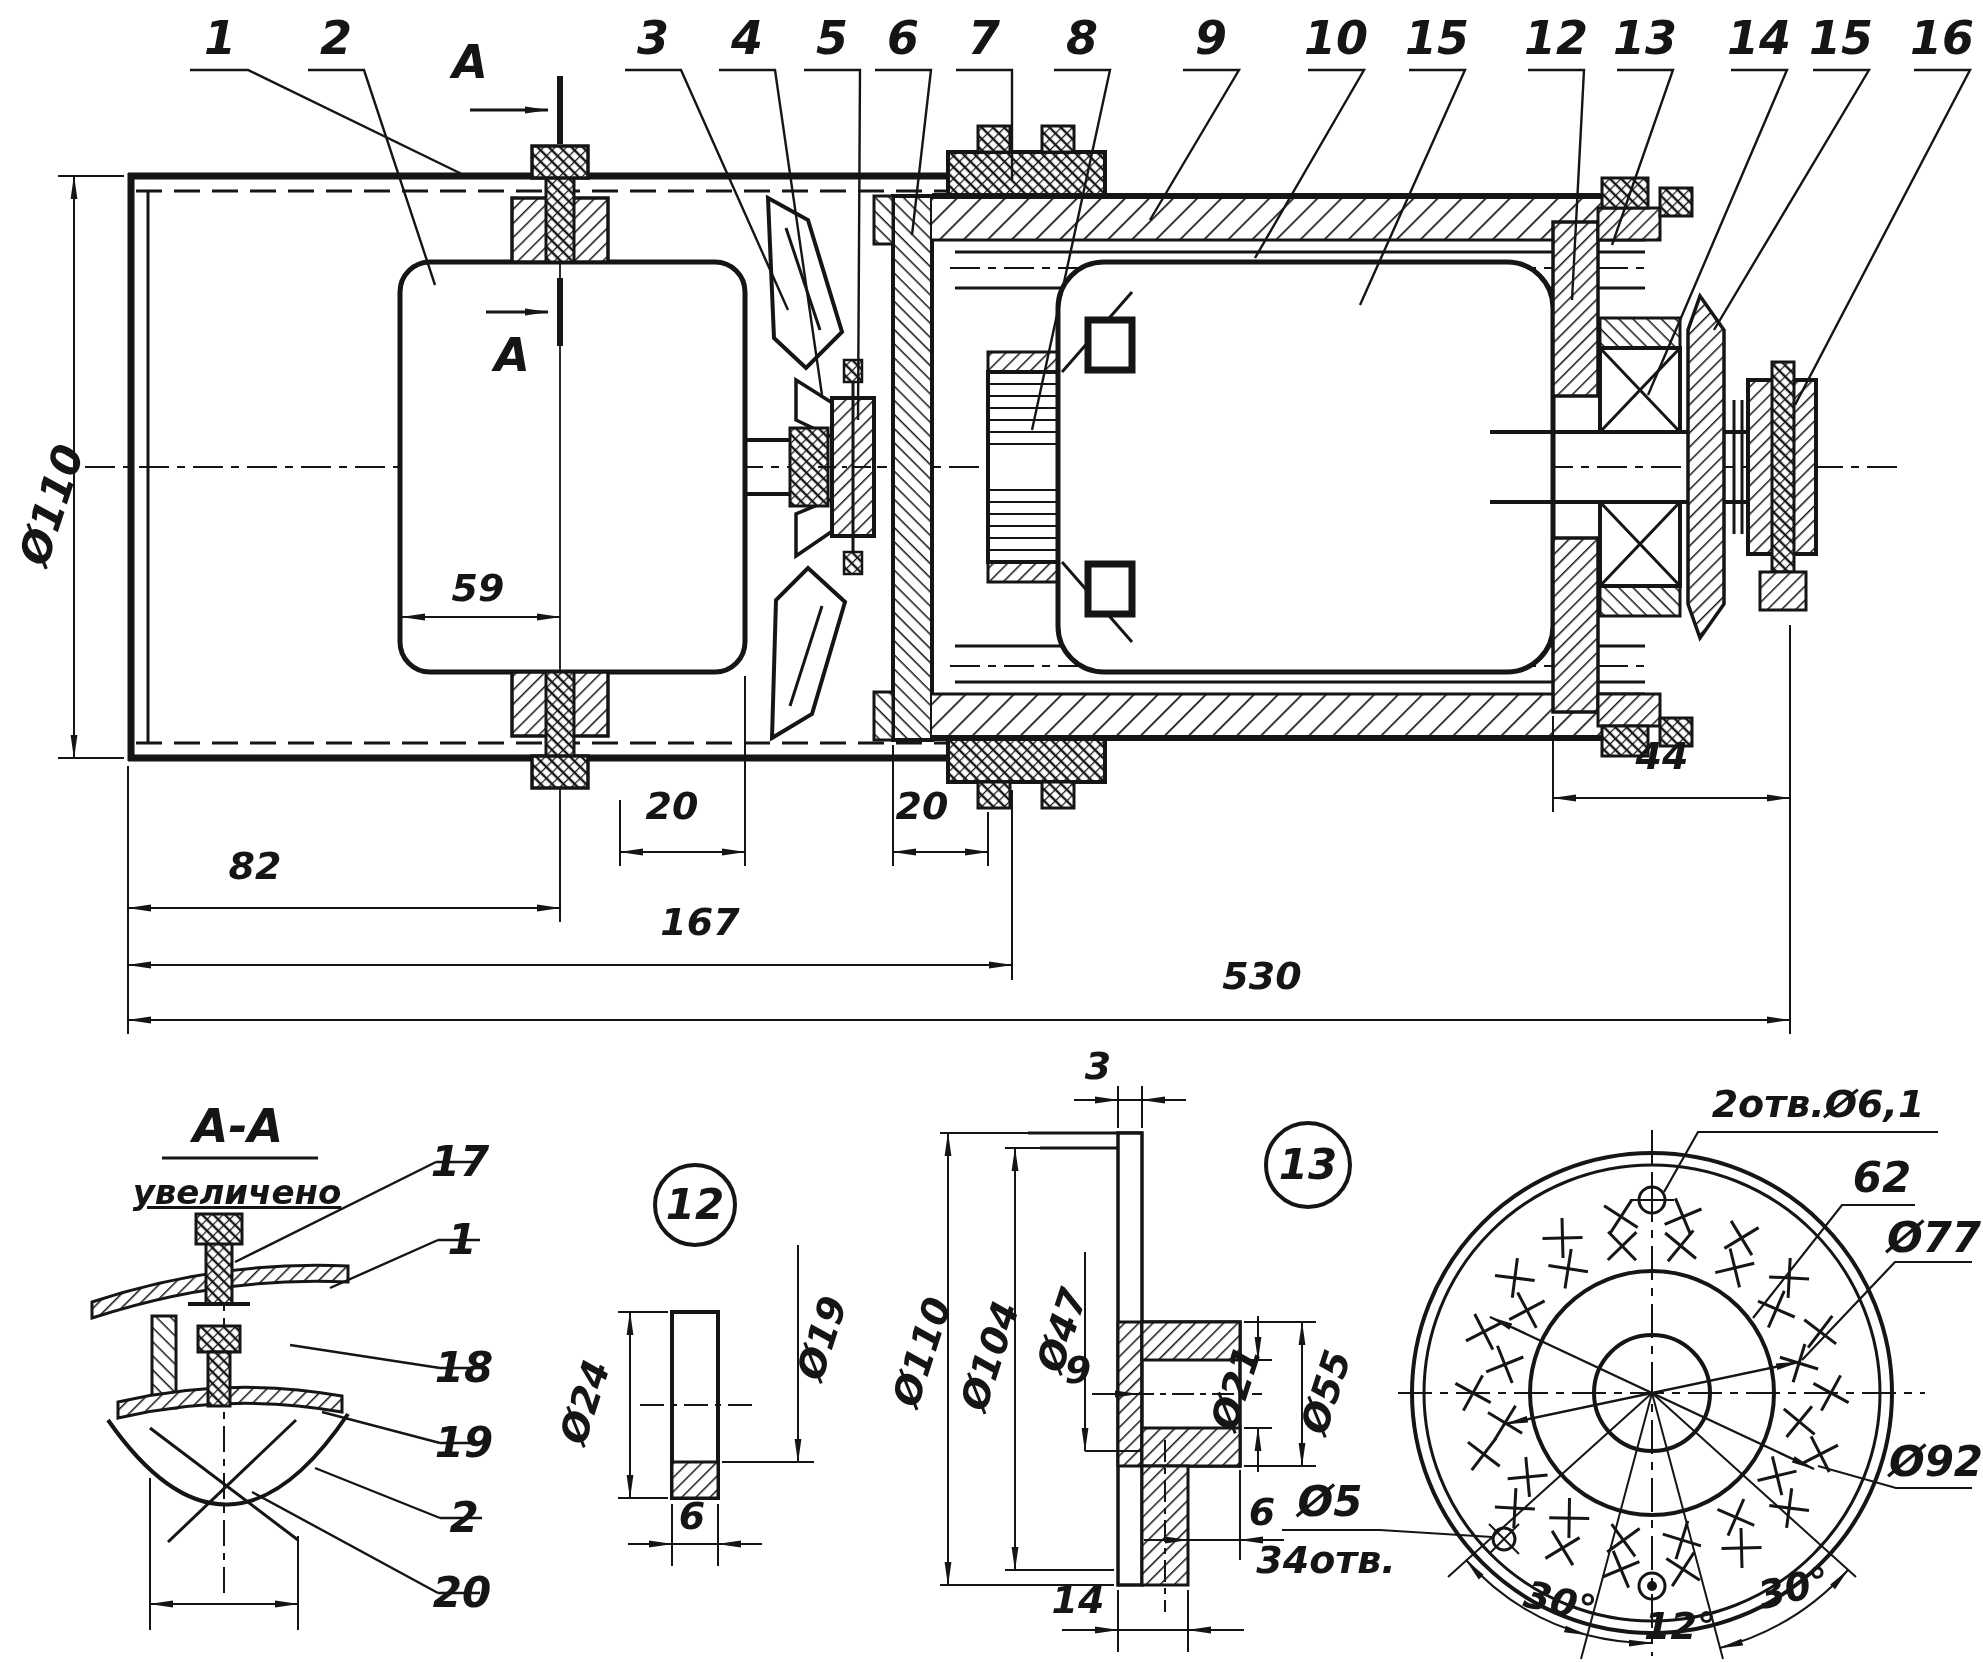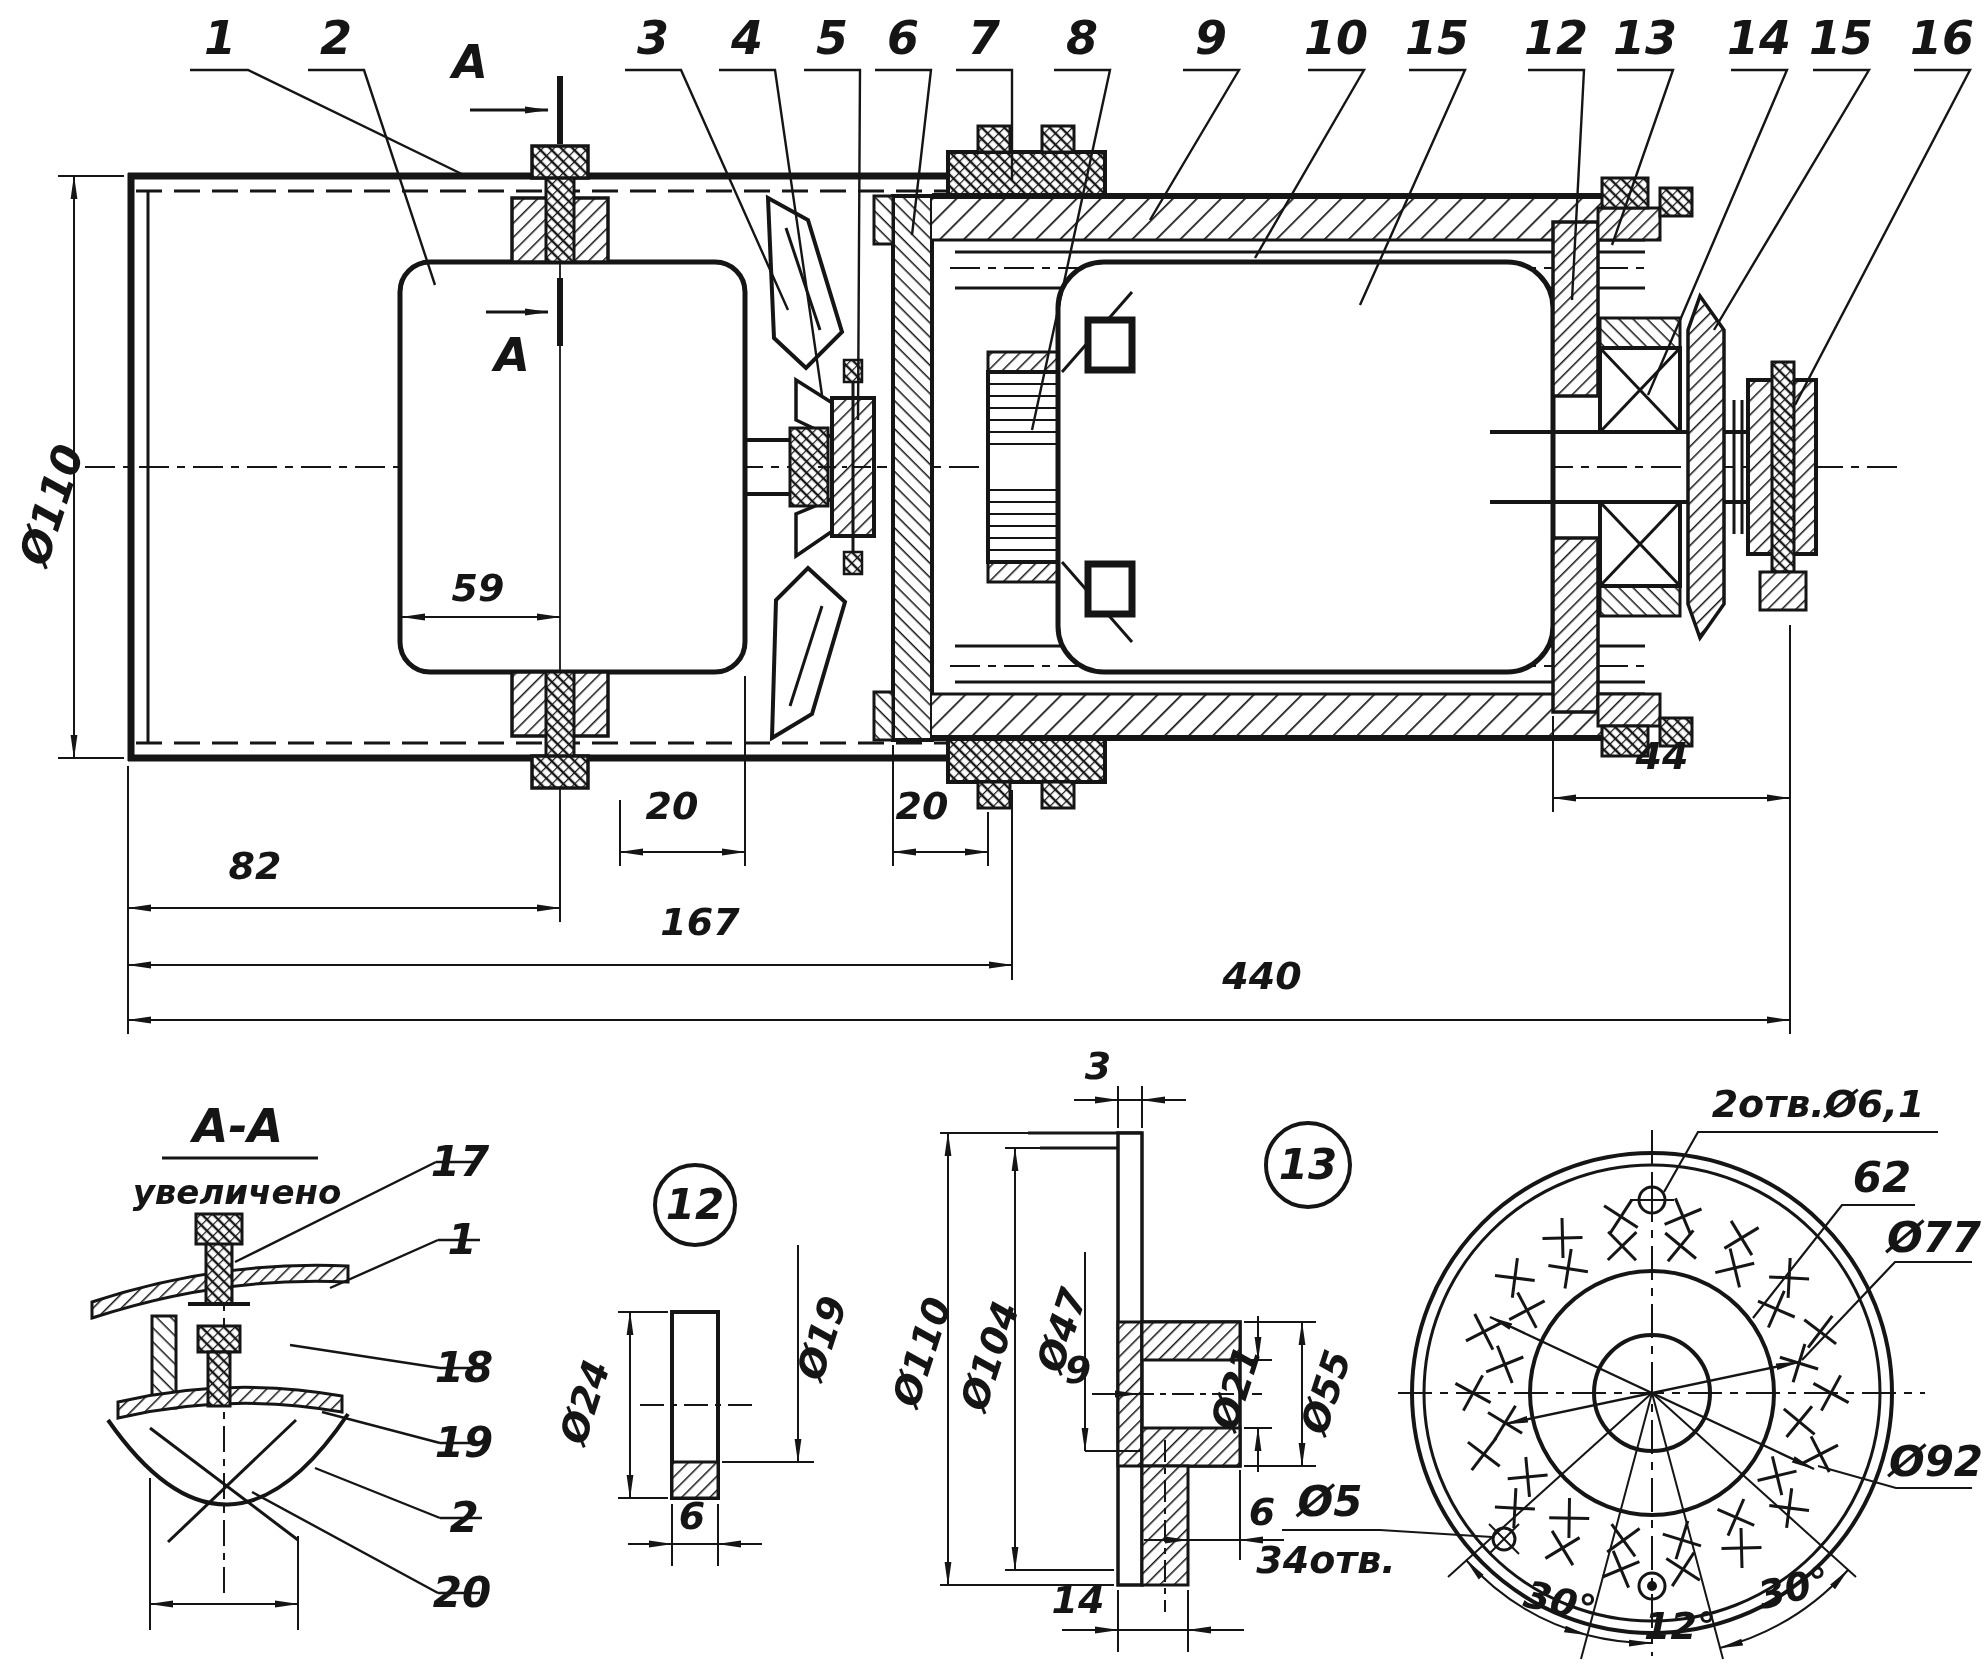--- a/index.html
+++ b/index.html
@@ -1,21 +1,21 @@
 <!DOCTYPE html>
 <html><head>
 <meta charset="utf-8">
 <style>
   html,body{margin:0;padding:0;background:#e8e8e8;}
   #page{position:relative;width:1983px;height:1663px;background:#ffffff;overflow:hidden;
         font-family:"DejaVu Sans",sans-serif;}
   svg{position:absolute;left:0;top:0;}
   .lbl{position:absolute;color:#151515;font-style:italic;font-weight:700;
        transform:translate(-50%,-50%);white-space:nowrap;line-height:1;}
-  .s46{font-size:46px;} .s42{font-size:42px;} .s38{font-size:38px;} .s34{font-size:34px;}
+  .s46{font-size:46px;} .s42{font-size:42px;} .s38{font-size:38px;} .s34{font-size:34px;text-decoration:underline;}
   .rot{transform:translate(-50%,-50%) rotate(-72deg);}
   .rotL{transform:translate(-50%,-50%) rotate(14deg);}
   .rotR{transform:translate(-50%,-50%) rotate(-14deg);}
 </style>
 </head>
 <body>
 
 <div id="page">
 
 <svg width="1983" height="1663" viewBox="0 0 1983 1663">
@@ -474,21 +474,21 @@
 
 <div class="lbl s46" style="left:470px;top:62px">А</div>
 <div class="lbl s46" style="left:512px;top:355px">А</div>
 
 <div class="lbl s42 rot" style="left:52px;top:505px">Ø110</div>
 <div class="lbl s38" style="left:478px;top:588px">59</div>
 <div class="lbl s38" style="left:672px;top:806px">20</div>
 <div class="lbl s38" style="left:922px;top:806px">20</div>
 <div class="lbl s38" style="left:255px;top:866px">82</div>
 <div class="lbl s38" style="left:700px;top:922px">167</div>
-<div class="lbl s38" style="left:1262px;top:976px">440</div>
+<div class="lbl s38" style="left:1262px;top:976px">530</div>
 <div class="lbl s38" style="left:1662px;top:756px">44</div>
 
 <div class="lbl s46" style="left:238px;top:1126px">А-А</div>
 <div class="lbl s34" style="left:237px;top:1192px">увеличено</div>
 <div class="lbl s42" style="left:460px;top:1162px">17</div>
 <div class="lbl s42" style="left:462px;top:1240px">1</div>
 <div class="lbl s42" style="left:464px;top:1368px">18</div>
 <div class="lbl s42" style="left:464px;top:1443px">19</div>
 <div class="lbl s42" style="left:464px;top:1518px">2</div>
 <div class="lbl s42" style="left:462px;top:1593px">20</div>

